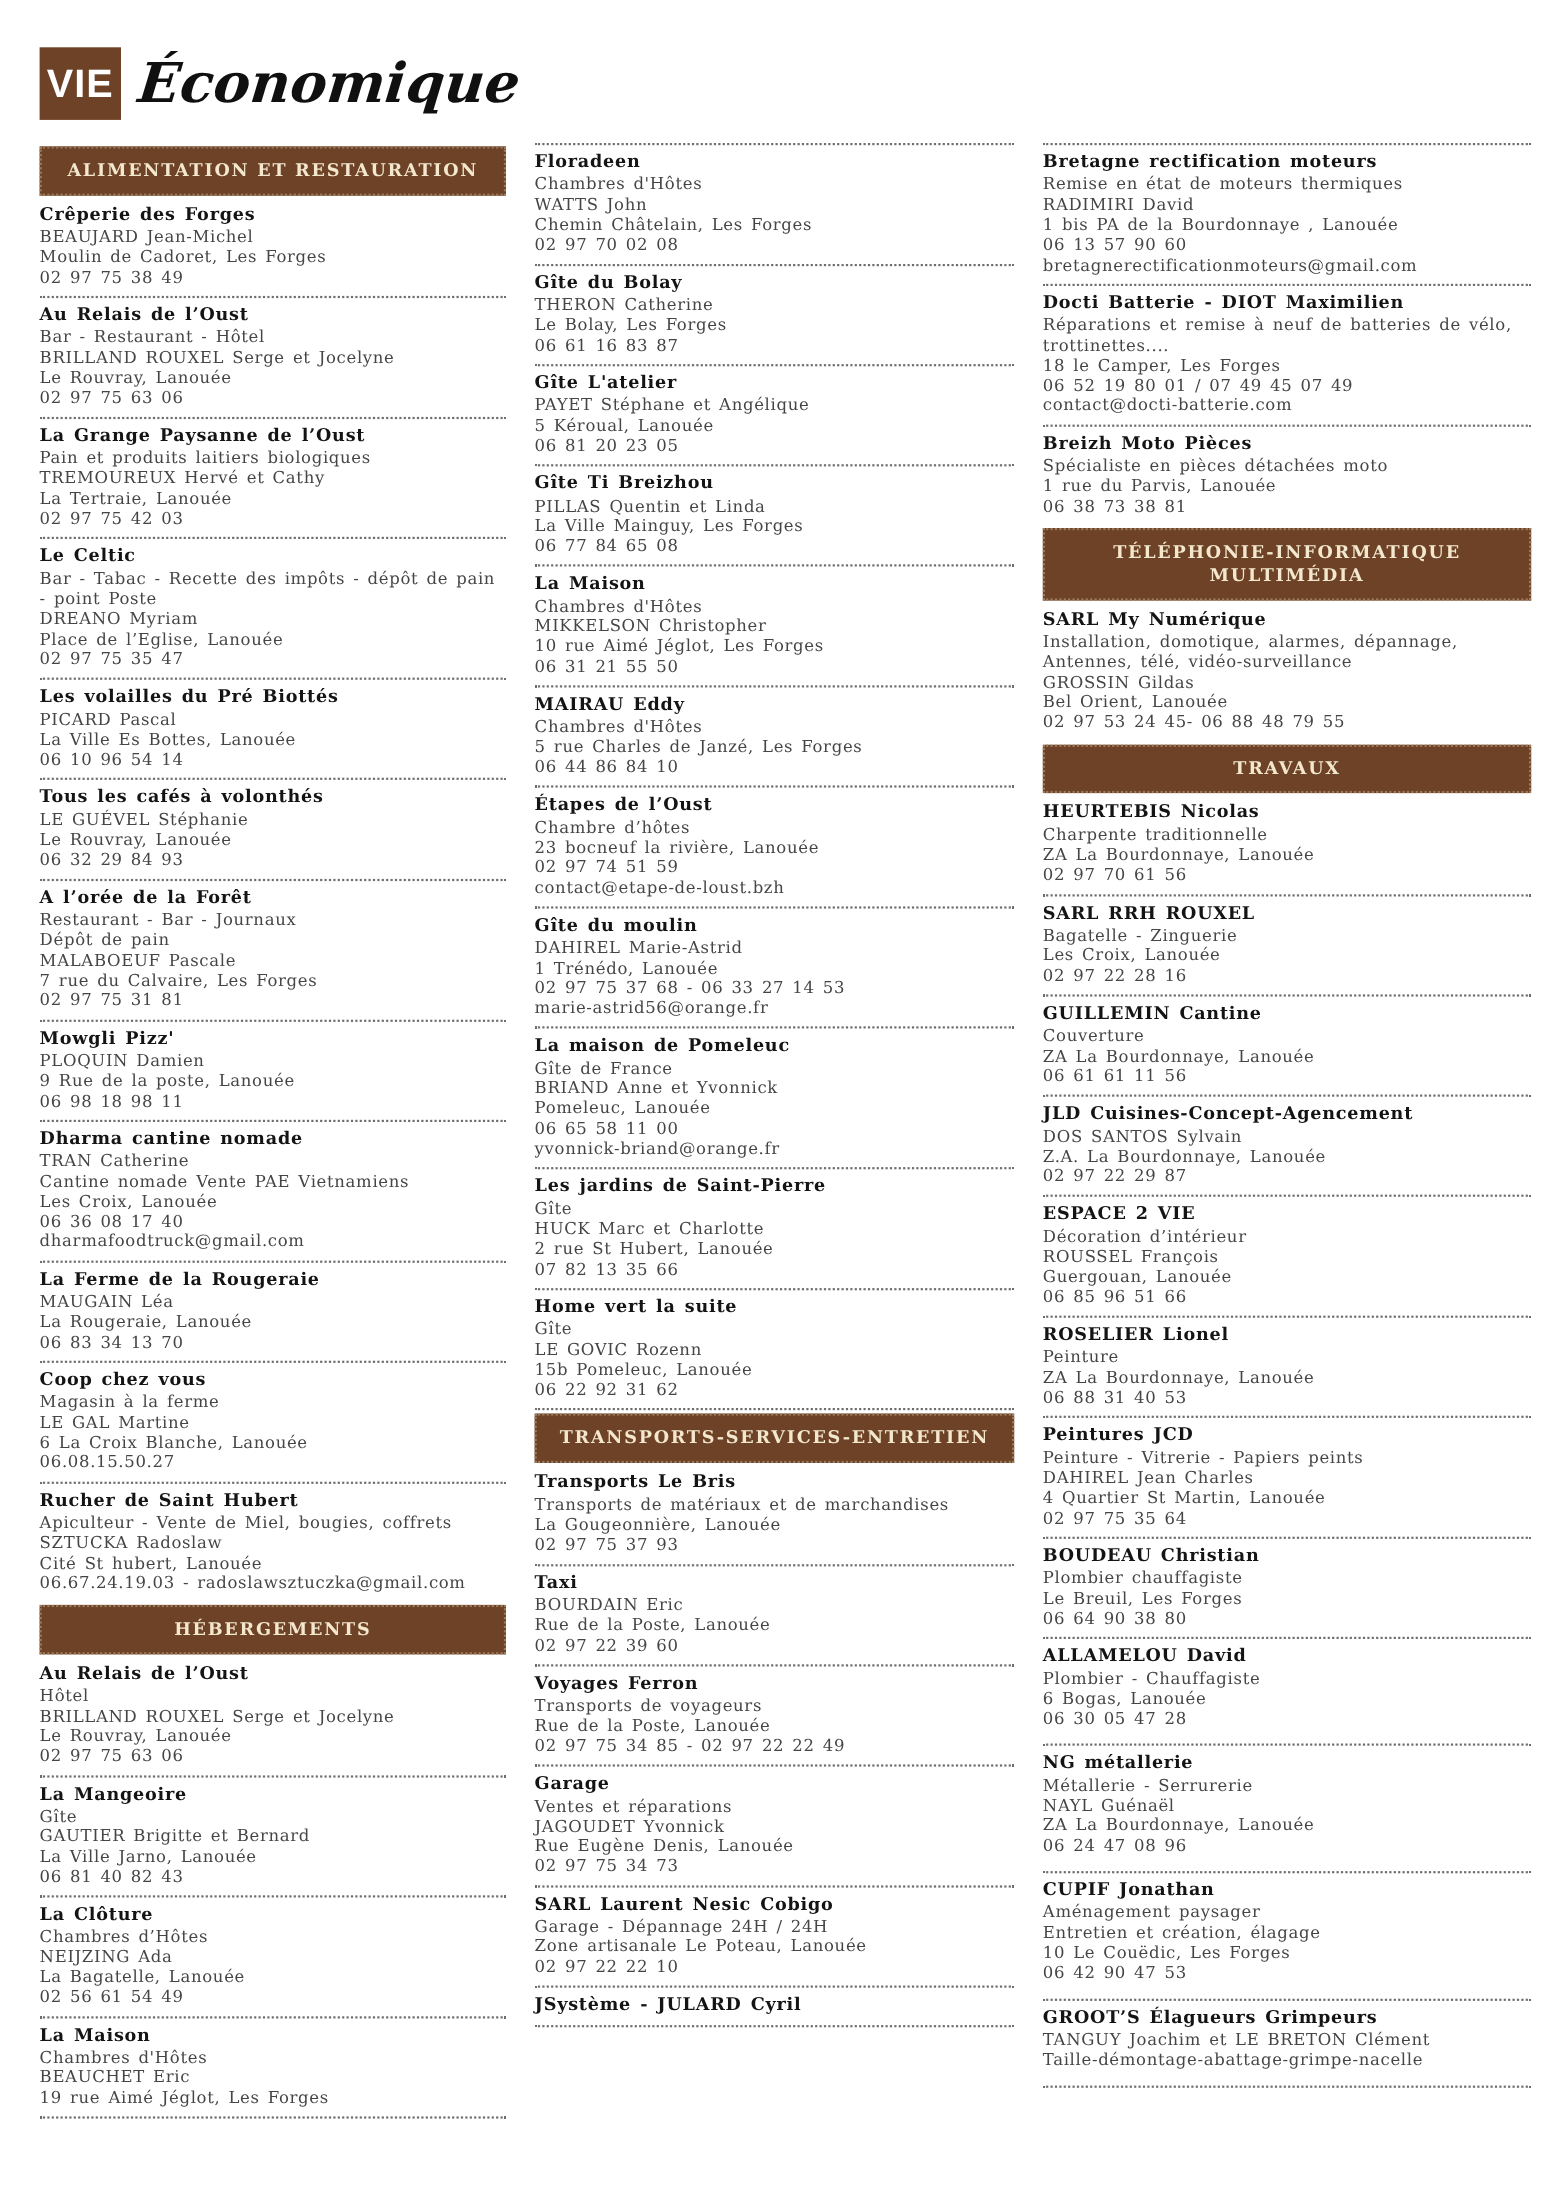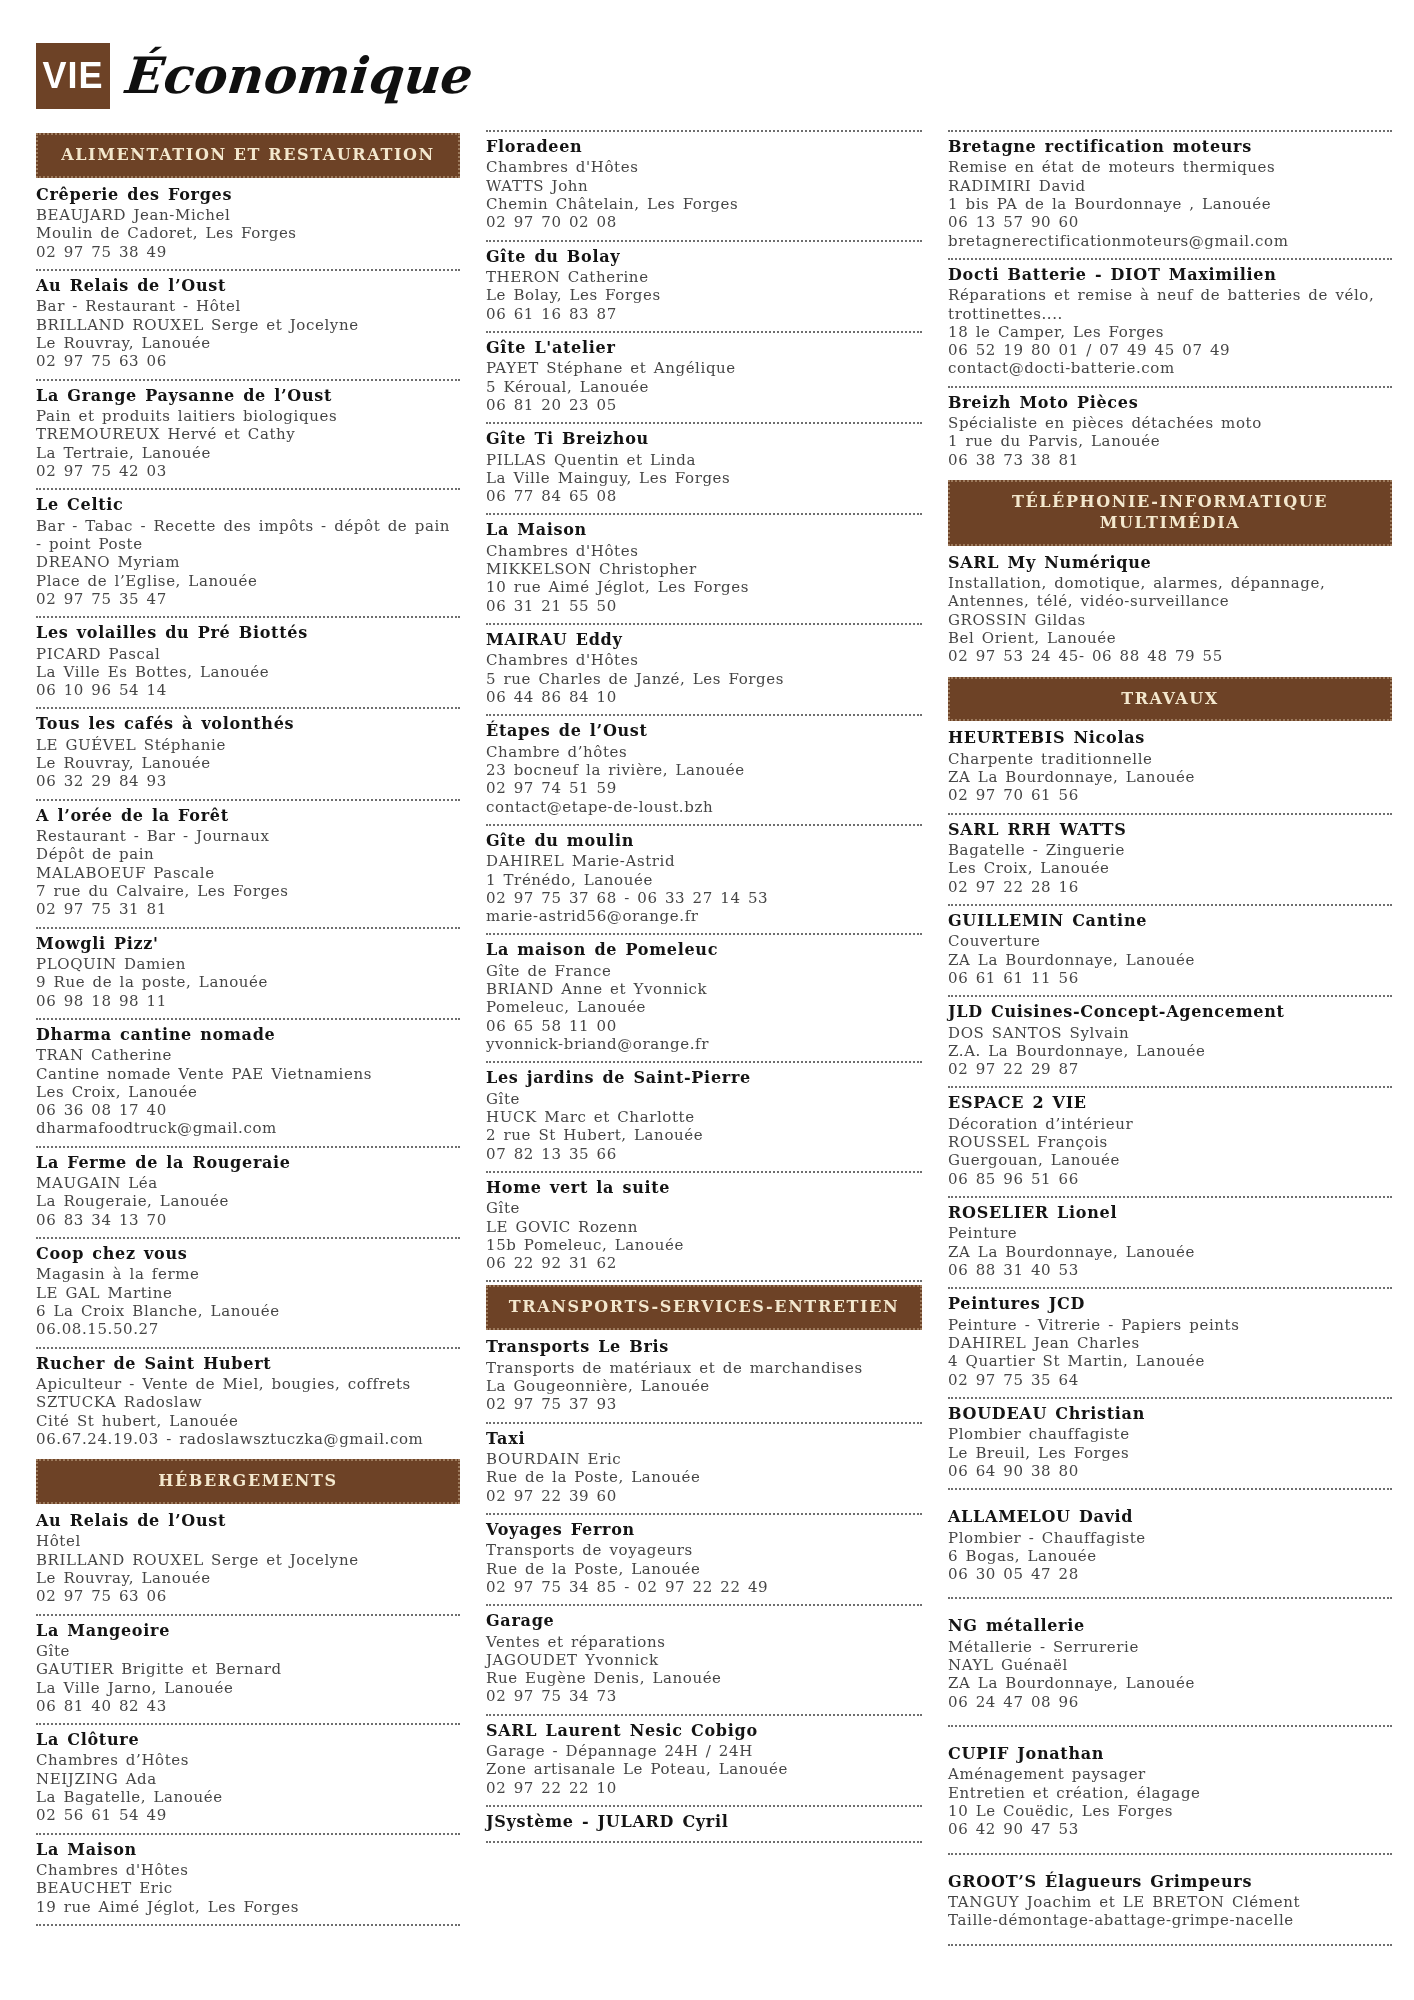--- a/index.html
+++ b/index.html
@@ -36,21 +36,21 @@
   
   .section-header {
     background:#6d4226; color:#f3e7cd; text-align:center;
     font-weight:700; font-size:16px; letter-spacing:1.6px; line-height:1.3;
     padding:10px 6px; margin:3px 0 2px; border:2px dotted #9c7a5c;
   }
 
   
   .entry { padding:6px 0 8px; border-bottom:2px dotted #6e6e6e; }
   .entry.no-sep { border-bottom:none; }
-  .entry.spaced { margin-top:12px; padding-bottom:14px; }
+  .entry.spaced { padding-bottom:14px; }
   .entry-title {
     font-size:16px; font-weight:700; color:#141414;
     letter-spacing:.7px; word-spacing:2px; line-height:1.15; margin-bottom:2px;
   }
   .entry-line {
     font-size:15px; color:#454545; letter-spacing:.6px; word-spacing:2px; line-height:1.22;
   }
 </style>
 </head>
 <body>
@@ -434,21 +434,21 @@
   <div class="entry">
     <div class="entry-title">HEURTEBIS Nicolas</div>
     <div class="entry-lines">
             <div class="entry-line">Charpente traditionnelle</div>
             <div class="entry-line">ZA La Bourdonnaye, Lanouée</div>
             <div class="entry-line">02 97 70 61 56</div>
           </div>
   </div>
 
   <div class="entry">
-    <div class="entry-title">SARL RRH WATTS</div>
+    <div class="entry-title">SARL RRH ROUXEL</div>
     <div class="entry-lines">
             <div class="entry-line">Bagatelle - Zinguerie</div>
             <div class="entry-line">Les Croix, Lanouée</div>
             <div class="entry-line">02 97 22 28 16</div>
           </div>
   </div>
 
   <div class="entry">
     <div class="entry-title">GUILLEMIN Cantine</div>
     <div class="entry-lines">

